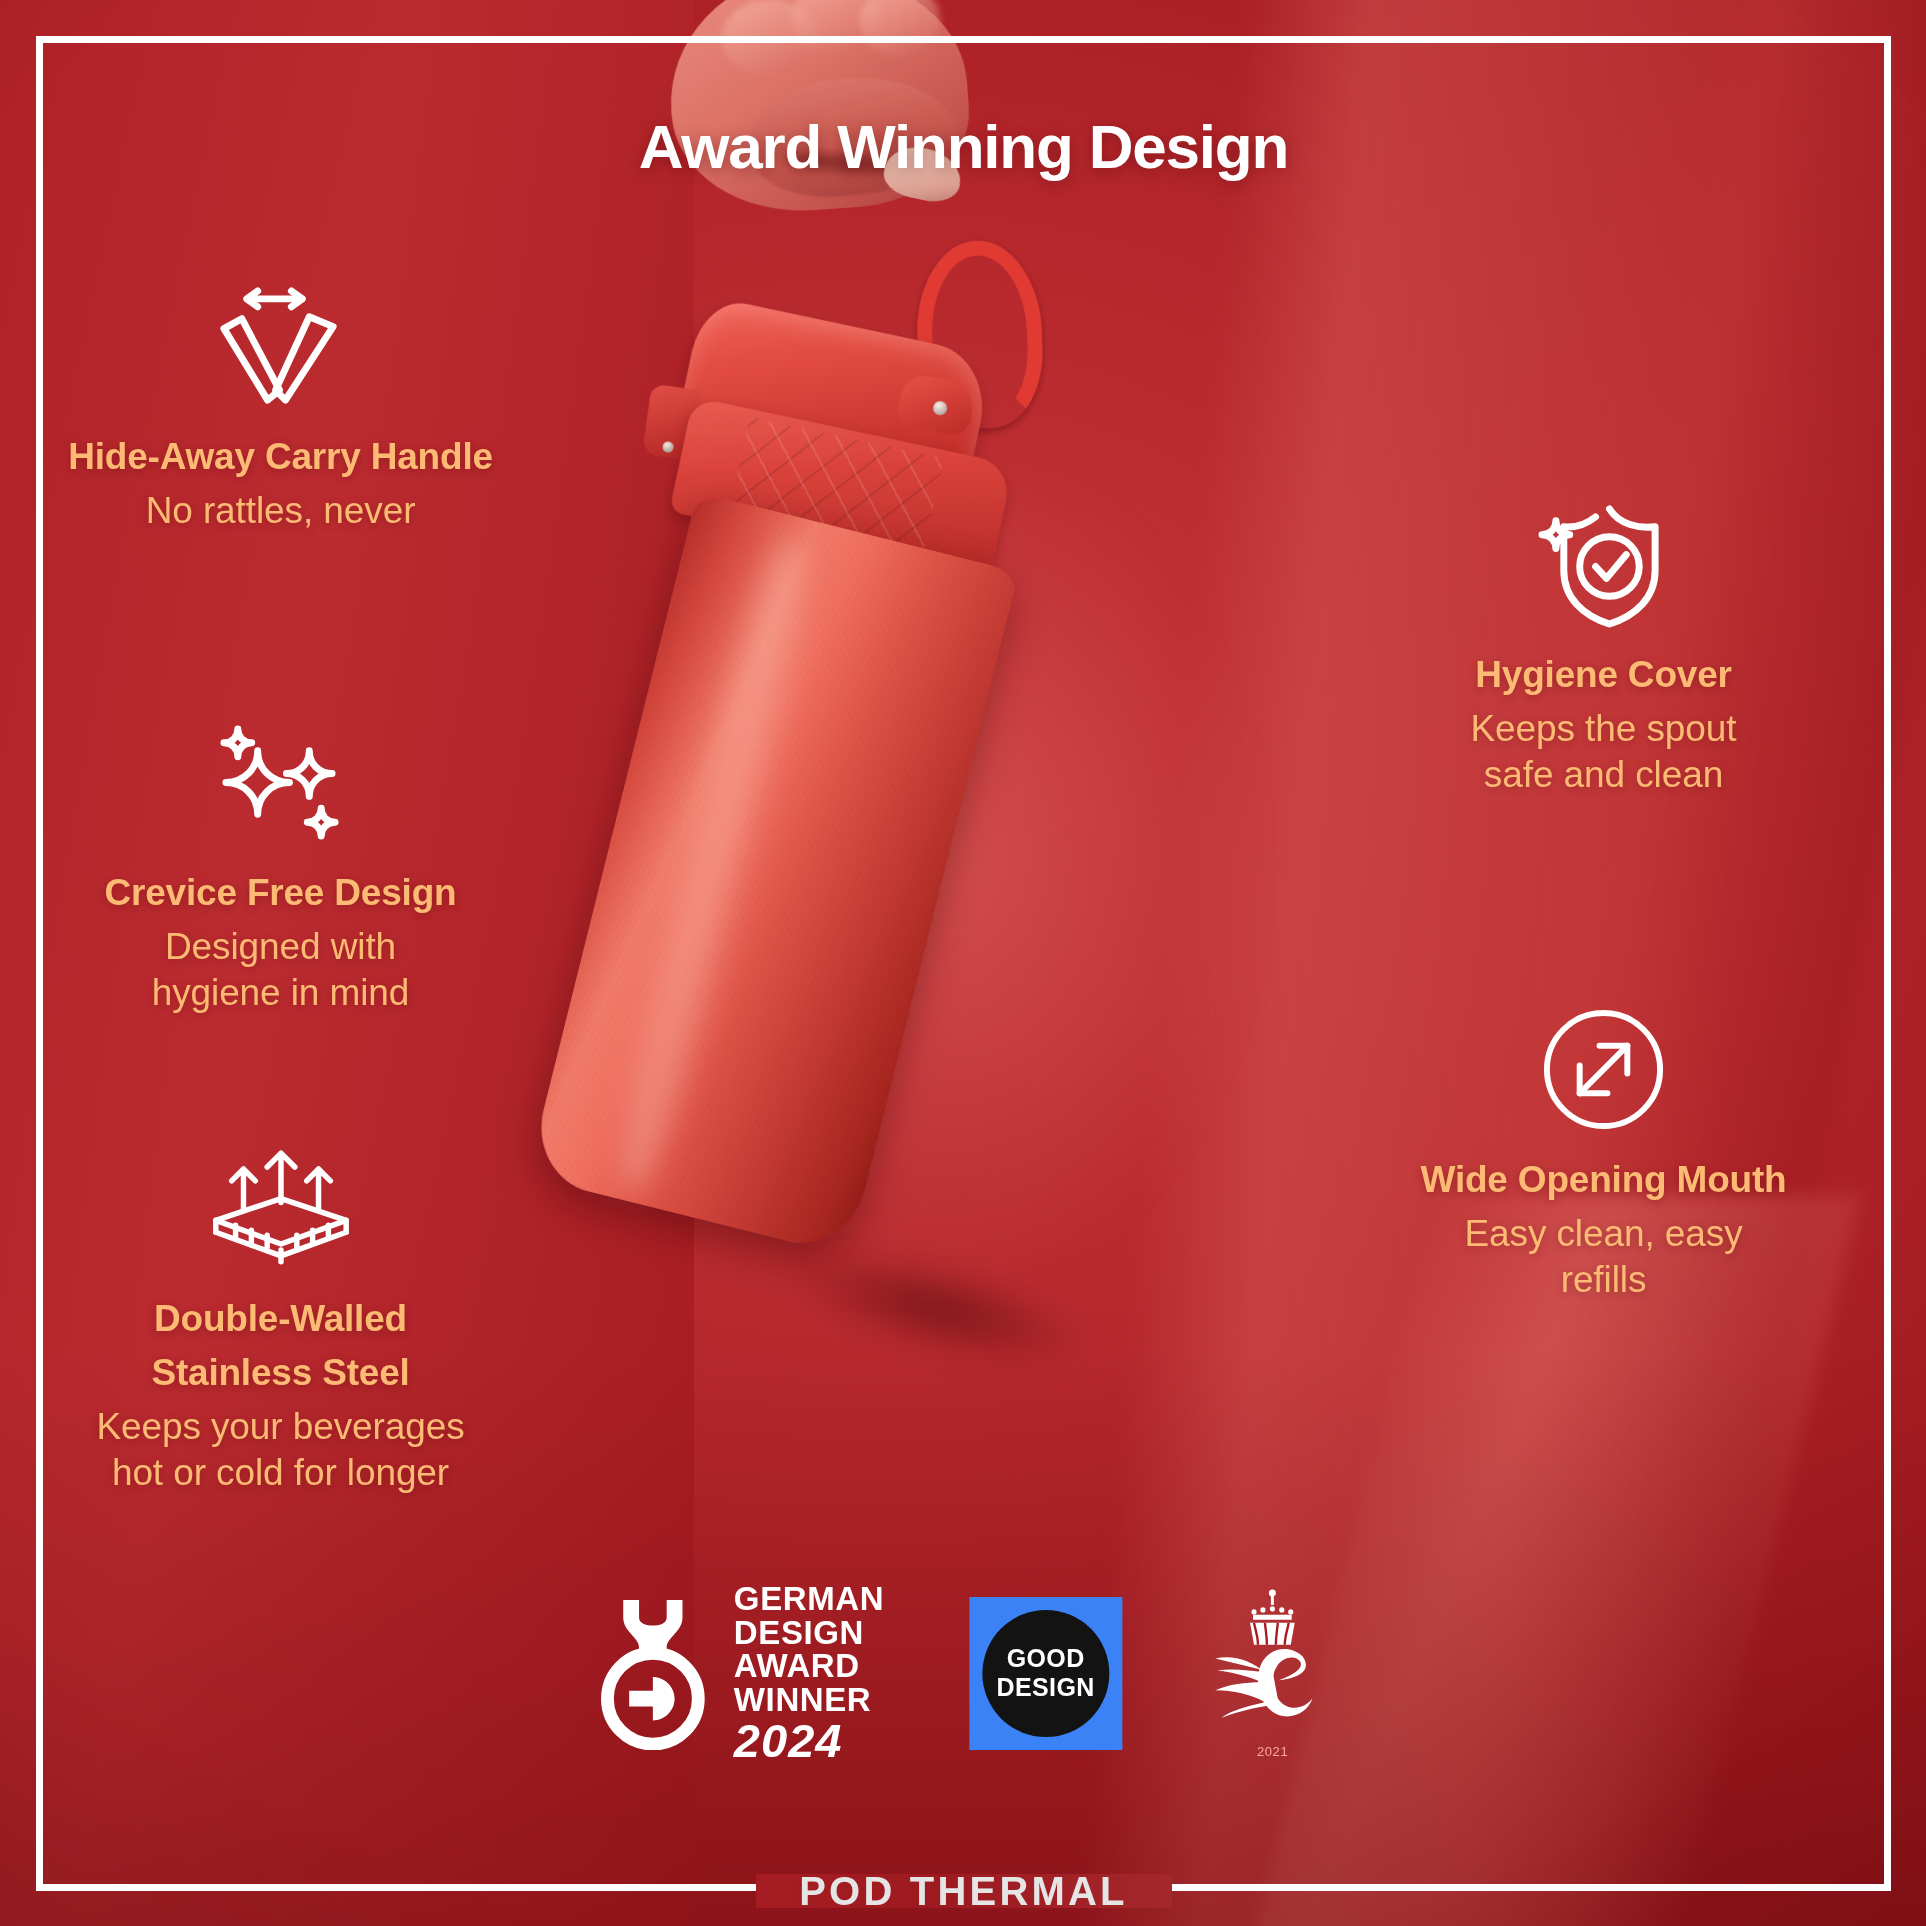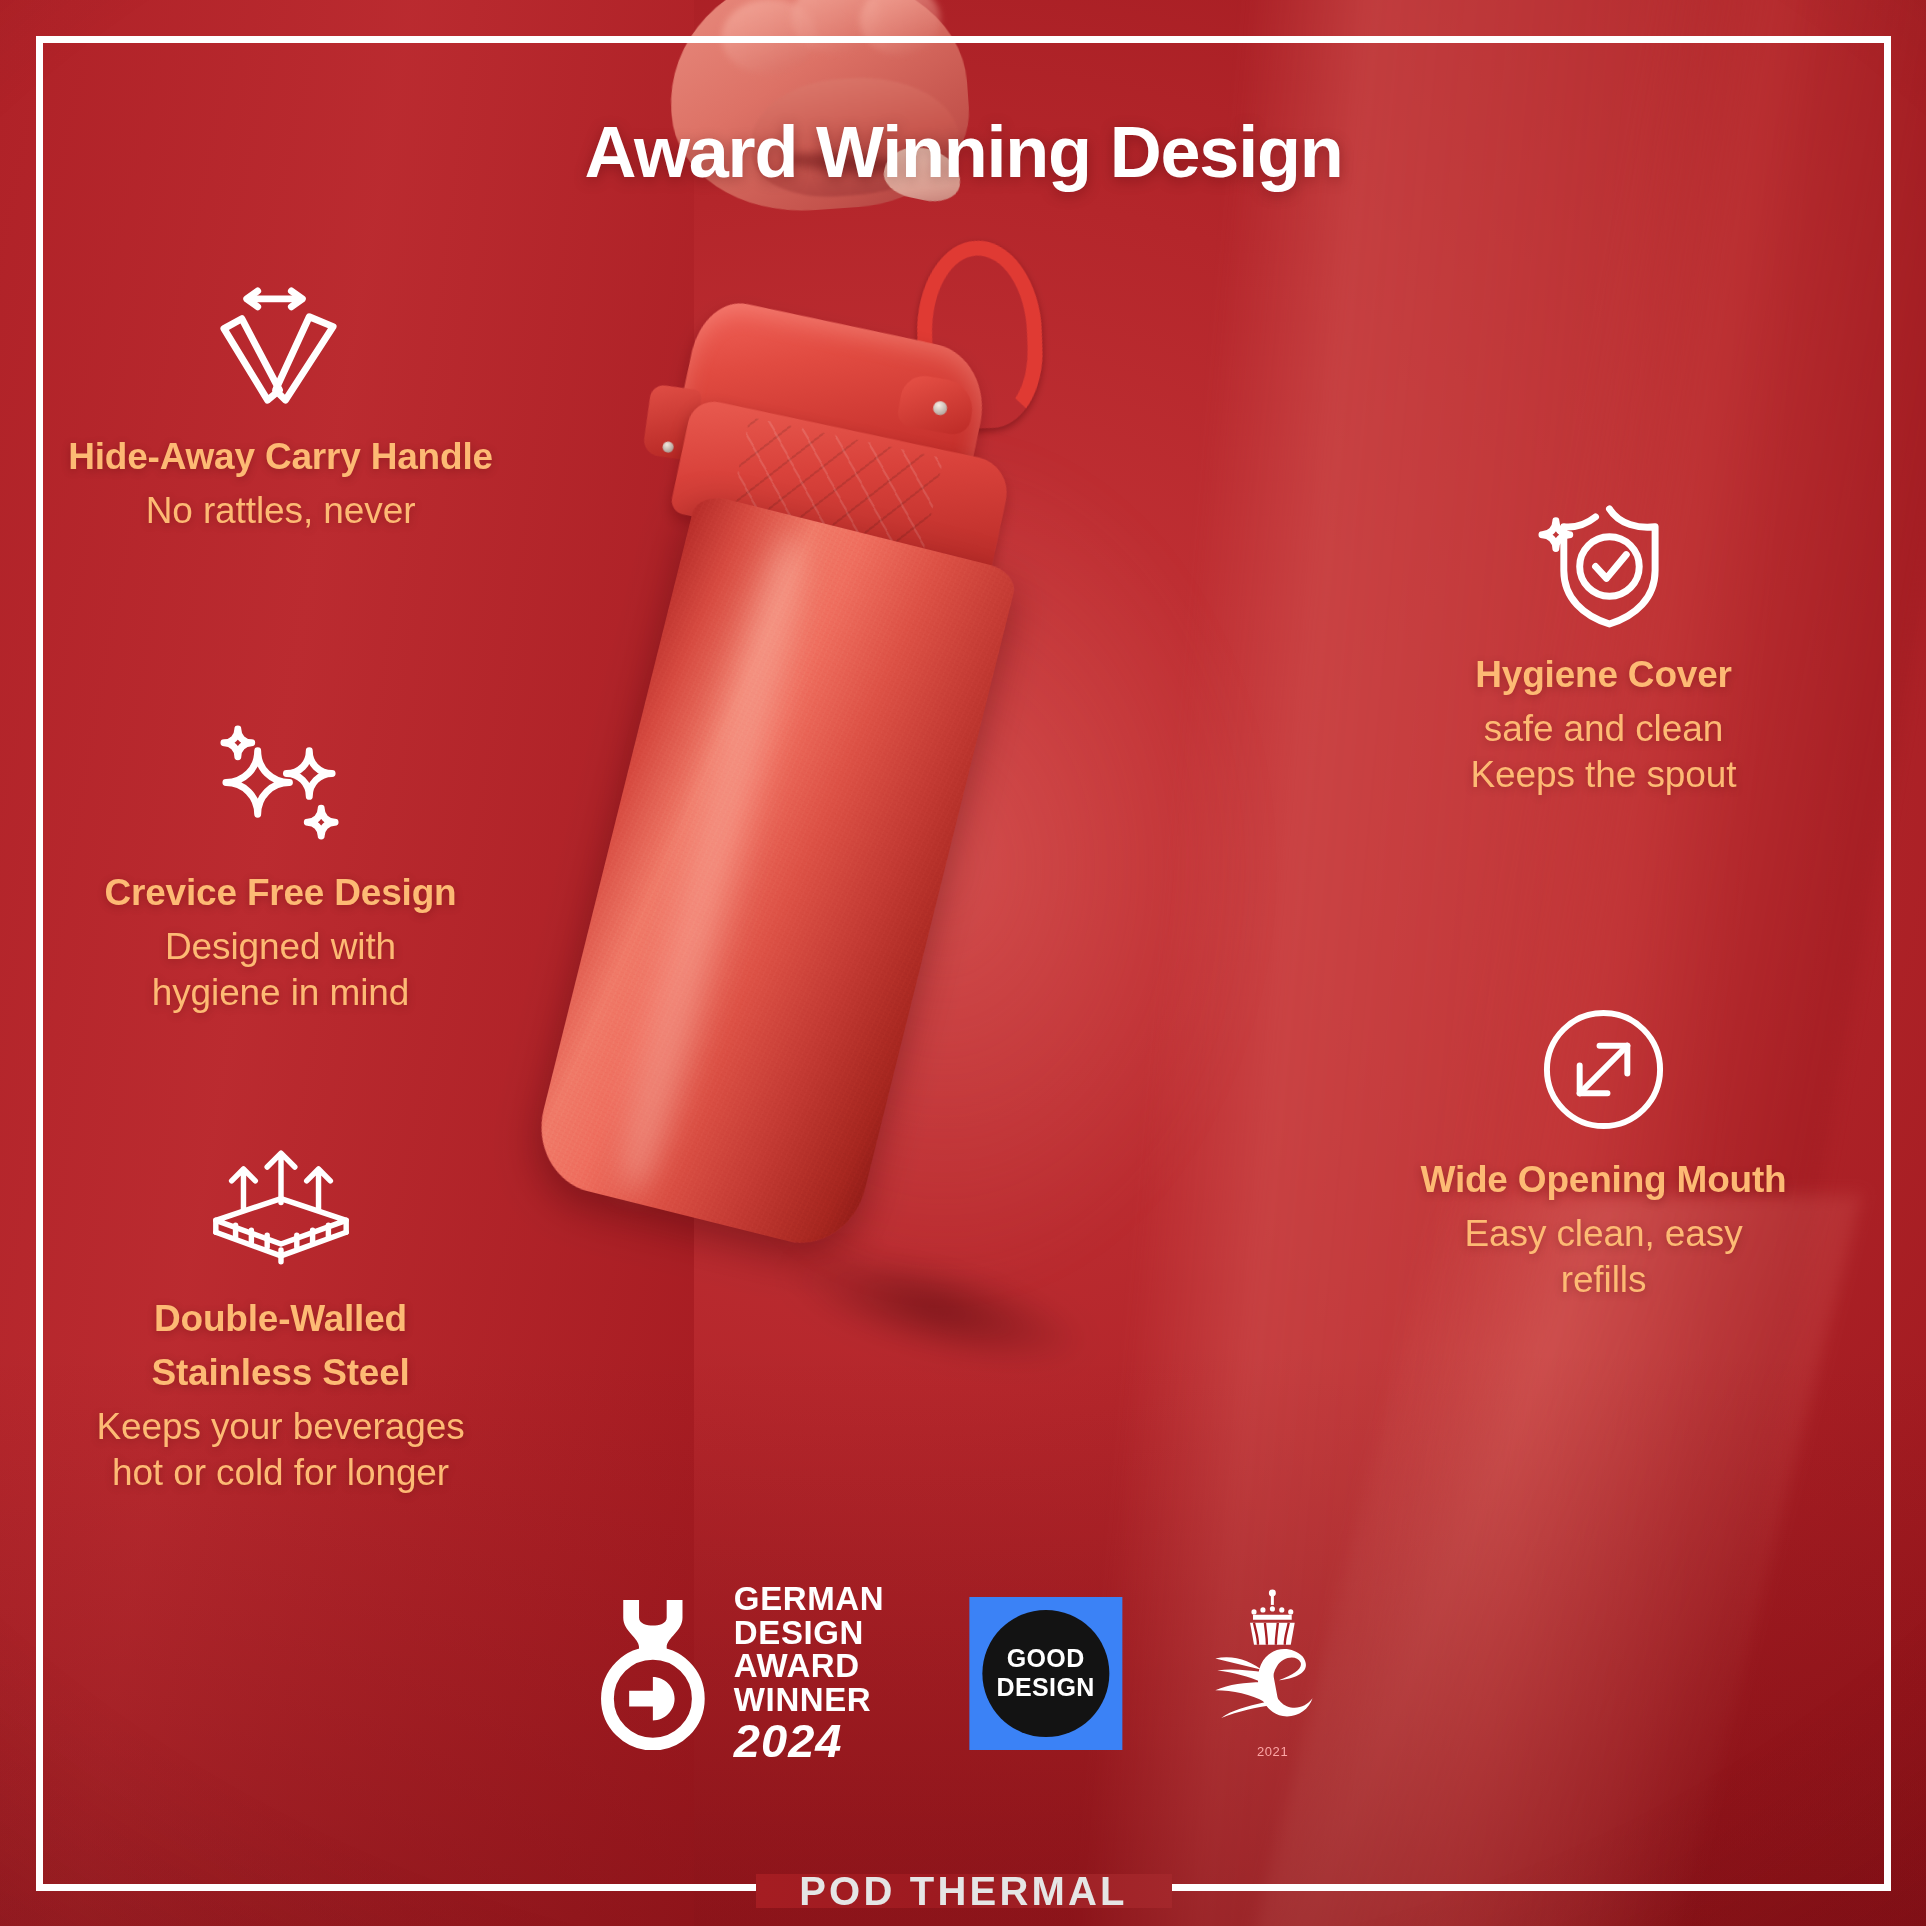--- a/index.html
+++ b/index.html
@@ -213,21 +213,21 @@
     font-weight: 700;
     letter-spacing: 3.2px;
     white-space: nowrap;
   }
 
   
   .title {
     position: absolute; left: 0; right: 0; top: 111px;
     text-align: center;
     color: #fff;
-    font-size: 72px;
+    font-size: 62px;
     font-weight: 700;
     letter-spacing: -1.2px;
     text-shadow: 0 3px 14px rgba(70,6,10,.35);
   }
 
   
   .feature {
     position: absolute;
     text-align: center;
     color: #fdba74;
@@ -395,22 +395,22 @@
   <div class="feature f-right-1">
     <div class="icon">
       <svg width="139" height="131" viewBox="0 0 140 132" fill="none" stroke="#fff" stroke-width="7" stroke-linecap="round" stroke-linejoin="round">
         <path d="M76 10 C86 26 106 30 122 28 L122 72 C122 100 102 118 76 126 C50 118 30 100 30 72 L30 28 C40 29 52 26 62 18"></path>
         <circle cx="76" cy="68" r="30"></circle>
         <path d="M62 68 l11 12 20 -24"></path>
         <path d="M22 26 C22 18 16 12 8 12 C16 12 22 6 22 -2 C22 6 28 12 36 12 C28 12 22 18 22 26 Z" transform="translate(0,24)"></path>
       </svg>
     </div>
     <div class="f-title">Hygiene Cover</div>
+    <div class="f-desc">Keeps the spout</div>
     <div class="f-desc">safe and clean</div>
-    <div class="f-desc">Keeps the spout</div>
   </div>
 
   <div class="feature f-right-2">
     <div class="icon">
       <svg width="131" height="131" viewBox="0 0 132 132" fill="none" stroke="#fff" stroke-width="6" stroke-linecap="round" stroke-linejoin="round">
         <circle cx="66" cy="66" r="57"></circle>
         <path d="M42 90 L90 42"></path>
         <path d="M62 42 H90 V70"></path>
         <path d="M70 90 H42 V62"></path>
       </svg>

